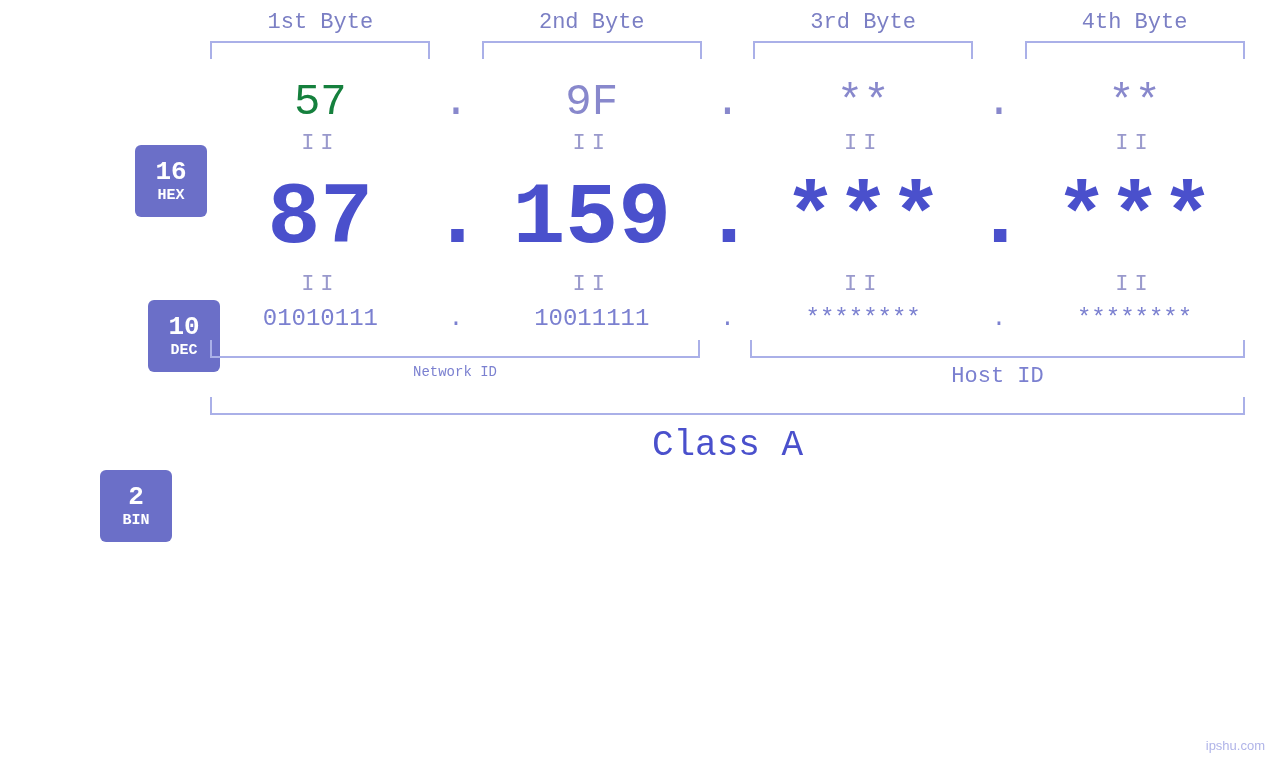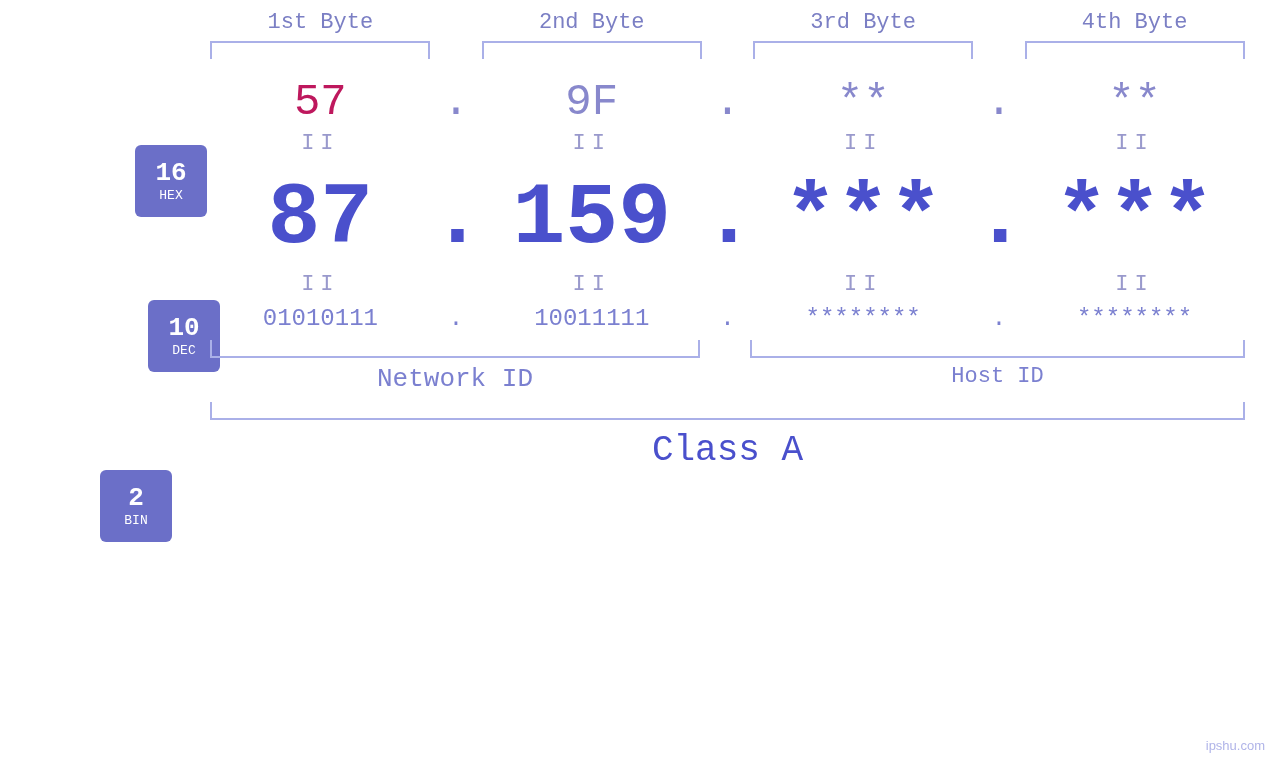--- a/index.html
+++ b/index.html
@@ -28,22 +28,22 @@
       height: 72px;
     }
 
     .base-num {
       font-size: 26px;
       font-weight: bold;
       line-height: 1.1;
     }
 
     .base-name {
-      font-size: 13px;
-      font-weight: normal;
+      font-size: 15px;
+      font-weight: bold;
     }
 
     
     .watermark {
       position: absolute;
       bottom: 14px;
       right: 20px;
       color: #b0b4e8;
       font-size: 13px;
       font-family: sans-serif;
@@ -117,21 +117,21 @@
       <div style="width:220px; height:18px; border:2px solid #aab0e8; border-bottom:none;"></div>
       <div style="width:50px;"></div>
       <div style="width:220px; height:18px; border:2px solid #aab0e8; border-bottom:none;"></div>
       <div style="width:50px;"></div>
       <div style="width:220px; height:18px; border:2px solid #aab0e8; border-bottom:none;"></div>
       <div style="width:50px;"></div>
       <div style="width:220px; height:18px; border:2px solid #aab0e8; border-bottom:none;"></div>
     </div>
 
     <div style="display:flex; justify-content:space-around; align-items:center; padding-left:10px; padding-right:10px; margin-top:18px;">
-      <div style="width:220px; text-align:center; color:#be185d; font-size:44px; font-family:'Courier New',monospace;">57</div>
+      <div style="width:220px; text-align:center; color:#15803d; font-size:44px; font-family:'Courier New',monospace;">57</div>
       <div style="width:50px; text-align:center; color:#8888cc; font-size:44px; font-family:'Courier New',monospace;">.</div>
       <div style="width:220px; text-align:center; color:#8888cc; font-size:44px; font-family:'Courier New',monospace;">9F</div>
       <div style="width:50px; text-align:center; color:#8888cc; font-size:44px; font-family:'Courier New',monospace;">.</div>
       <div style="width:220px; text-align:center; color:#8888cc; font-size:44px; font-family:'Courier New',monospace;">**</div>
       <div style="width:50px; text-align:center; color:#8888cc; font-size:44px; font-family:'Courier New',monospace;">.</div>
       <div style="width:220px; text-align:center; color:#8888cc; font-size:44px; font-family:'Courier New',monospace;">**</div>
     </div>
 
     <div style="display:flex; justify-content:space-around; align-items:center; padding-left:10px; padding-right:10px; margin-top:4px;">
       <div style="width:220px; text-align:center; color:#9999cc; font-size:22px; letter-spacing:6px; font-family:'Courier New',monospace;">II</div>
@@ -175,21 +175,21 @@
 
     <div style="display:flex; padding-left:10px; padding-right:10px; margin-top:8px; align-items:flex-end;">
 
       <div style="width:490px; height:18px; border:2px solid #aab0e8; border-top:none;"></div>
       <div style="width:50px;"></div>
 
       <div style="flex:1; height:18px; border:2px solid #aab0e8; border-top:none;"></div>
     </div>
 
     <div style="display:flex; padding-left:10px; padding-right:10px; margin-top:6px;">
-      <div style="width:490px; text-align:center; color:#7b80d0; font-size:26px; font-family:'Courier New',monospace;">Network ID</div>
+      <div style="width:490px; text-align:center; color:#7b80d0; font-size:14px; font-family:'Courier New',monospace;">Network ID</div>
       <div style="width:50px;"></div>
       <div style="flex:1; text-align:center; color:#7b80d0; font-size:22px; font-family:'Courier New',monospace;">Host ID</div>
     </div>
 
     <div style="padding-left:10px; padding-right:10px; margin-top:8px;">
       <div style="width:100%; height:18px; border:2px solid #aab0e8; border-top:none;"></div>
     </div>
 
     <div style="text-align:center; color:#4a50cc; font-size:36px; font-family:'Courier New',monospace; margin-top:10px;">Class A</div>
 

